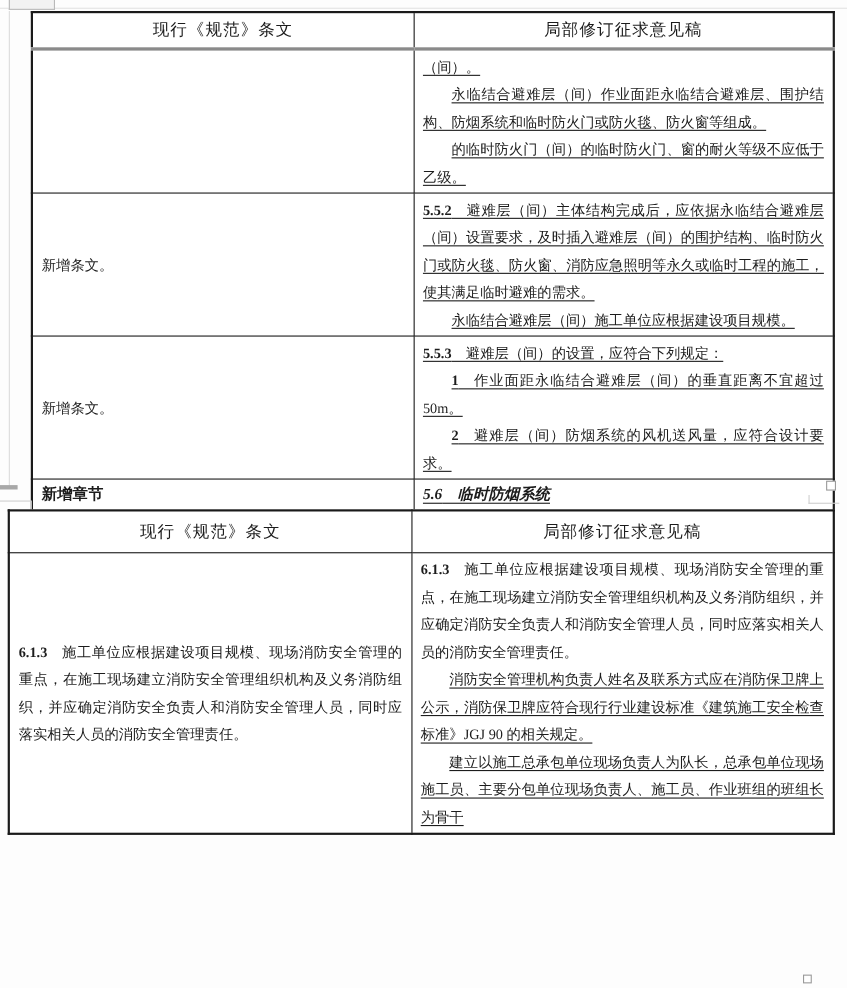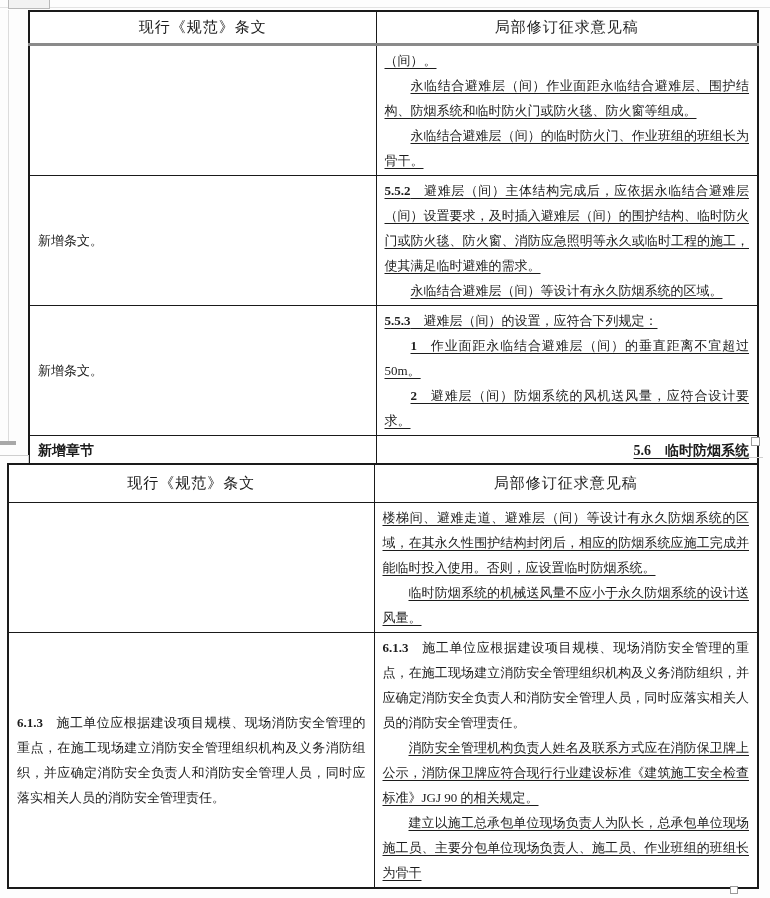--- a/index.html
+++ b/index.html
@@ -27,21 +27,21 @@
   
   #t1 thead th{border-bottom:3px solid #8a8a8a;}
   .cell p{
     margin:0;
     font-size:13px;
     line-height:25px;
     text-align:justify;
   }
   .cell p.u{text-decoration:underline;text-underline-offset:3px;text-decoration-thickness:1px;}
   .cell p.indent{text-indent:2em;}
-  .cell p.center{text-align:right;text-indent:0;}
+  .cell p.center{text-align:left;text-indent:0;font-style:italic;}
   .cell p.bold{font-weight:bold;font-size:14px;}
   .cell b.num{font-weight:bold;}
   
   .artifact{position:absolute;}
   .top-line{left:0;top:7px;width:770px;height:1px;background:#e3e3e3;}
   .top-tab{left:8px;top:0;width:40px;height:8px;background:#f2f2f2;border:1px solid #b9b9b9;border-top:none;}
   .boundary-v{left:8px;top:10px;width:1px;height:433px;background:#dcdcdc;}
   .mid-bar{left:0;top:441px;width:16px;height:4px;background:#a8a8a8;}
   .mid-corner-l-h{left:0;top:455px;width:28px;height:1px;background:#cfcfcf;}
   .mid-corner-l-v{left:28px;top:455px;width:1px;height:10px;background:#cfcfcf;}
@@ -70,30 +70,30 @@
         <th>现行《规范》条文</th>
         <th>局部修订征求意见稿</th>
       </tr>
     </thead>
     <tbody>
       <tr style="height:121px">
         <td class="cell"></td>
         <td class="cell">
             <p class="u">（间）。</p>
             <p class="u indent">永临结合避难层（间）作业面距永临结合避难层、围护结构、防烟系统和临时防火门或防火毯、防火窗等组成。</p>
-            <p class="u indent">永临结合避难层（间）的临时防火门、作业班组的班组长为骨干。</p>
+            <p class="u indent">的临时防火门（间）的临时防火门、窗的耐火等级不应低于乙级。</p>
           </td>
       </tr>
       <tr style="height:125px">
         <td class="cell">
             <p class="">新增条文。</p>
           </td>
         <td class="cell">
             <p class="u"><b class="num">5.5.2</b>  避难层（间）主体结构完成后，应依据永临结合避难层（间）设置要求，及时插入避难层（间）的围护结构、临时防火门或防火毯、防火窗、消防应急照明等永久或临时工程的施工，使其满足临时避难的需求。</p>
-            <p class="u indent">永临结合避难层（间）等设计有永久防烟系统的区域。</p>
+            <p class="u indent">永临结合避难层（间）施工单位应根据建设项目规模。</p>
           </td>
       </tr>
       <tr style="height:75px">
         <td class="cell">
             <p class="">新增条文。</p>
           </td>
         <td class="cell">
             <p class="u"><b class="num">5.5.3</b>  避难层（间）的设置，应符合下列规定：</p>
             <p class="u indent"><b class="num">1</b>  作业面距永临结合避难层（间）的垂直距离不宜超过 50m。</p>
             <p class="u indent"><b class="num">2</b>  避难层（间）防烟系统的风机送风量，应符合设计要求。</p>
@@ -130,27 +130,20 @@
         <col style="width:366px">
         <col style="width:384px">
       </colgroup>
     <thead>
       <tr style="height:38px">
         <th>现行《规范》条文</th>
         <th>局部修订征求意见稿</th>
       </tr>
     </thead>
     <tbody>
-      <tr style="height:126px">
-        <td class="cell"></td>
-        <td class="cell">
-            <p class="u">楼梯间、避难走道、避难层（间）等设计有永久防烟系统的区域，在其永久性围护结构封闭后，相应的防烟系统应施工完成并能临时投入使用。否则，应设置临时防烟系统。</p>
-            <p class="u indent">临时防烟系统的机械送风量不应小于永久防烟系统的设计送风量。</p>
-          </td>
-      </tr>
       <tr style="height:220px">
         <td class="cell">
             <p class=""><b class="num">6.1.3</b>  施工单位应根据建设项目规模、现场消防安全管理的重点，在施工现场建立消防安全管理组织机构及义务消防组织，并应确定消防安全负责人和消防安全管理人员，同时应落实相关人员的消防安全管理责任。</p>
           </td>
         <td class="cell">
             <p class=""><b class="num">6.1.3</b>  施工单位应根据建设项目规模、现场消防安全管理的重点，在施工现场建立消防安全管理组织机构及义务消防组织，并应确定消防安全负责人和消防安全管理人员，同时应落实相关人员的消防安全管理责任。</p>
             <p class="u indent">消防安全管理机构负责人姓名及联系方式应在消防保卫牌上公示，消防保卫牌应符合现行行业建设标准《建筑施工安全检查标准》JGJ 90 的相关规定。</p>
             <p class="u indent">建立以施工总承包单位现场负责人为队长，总承包单位现场施工员、主要分包单位现场负责人、施工员、作业班组的班组长为骨干</p>
           </td>
       </tr>

